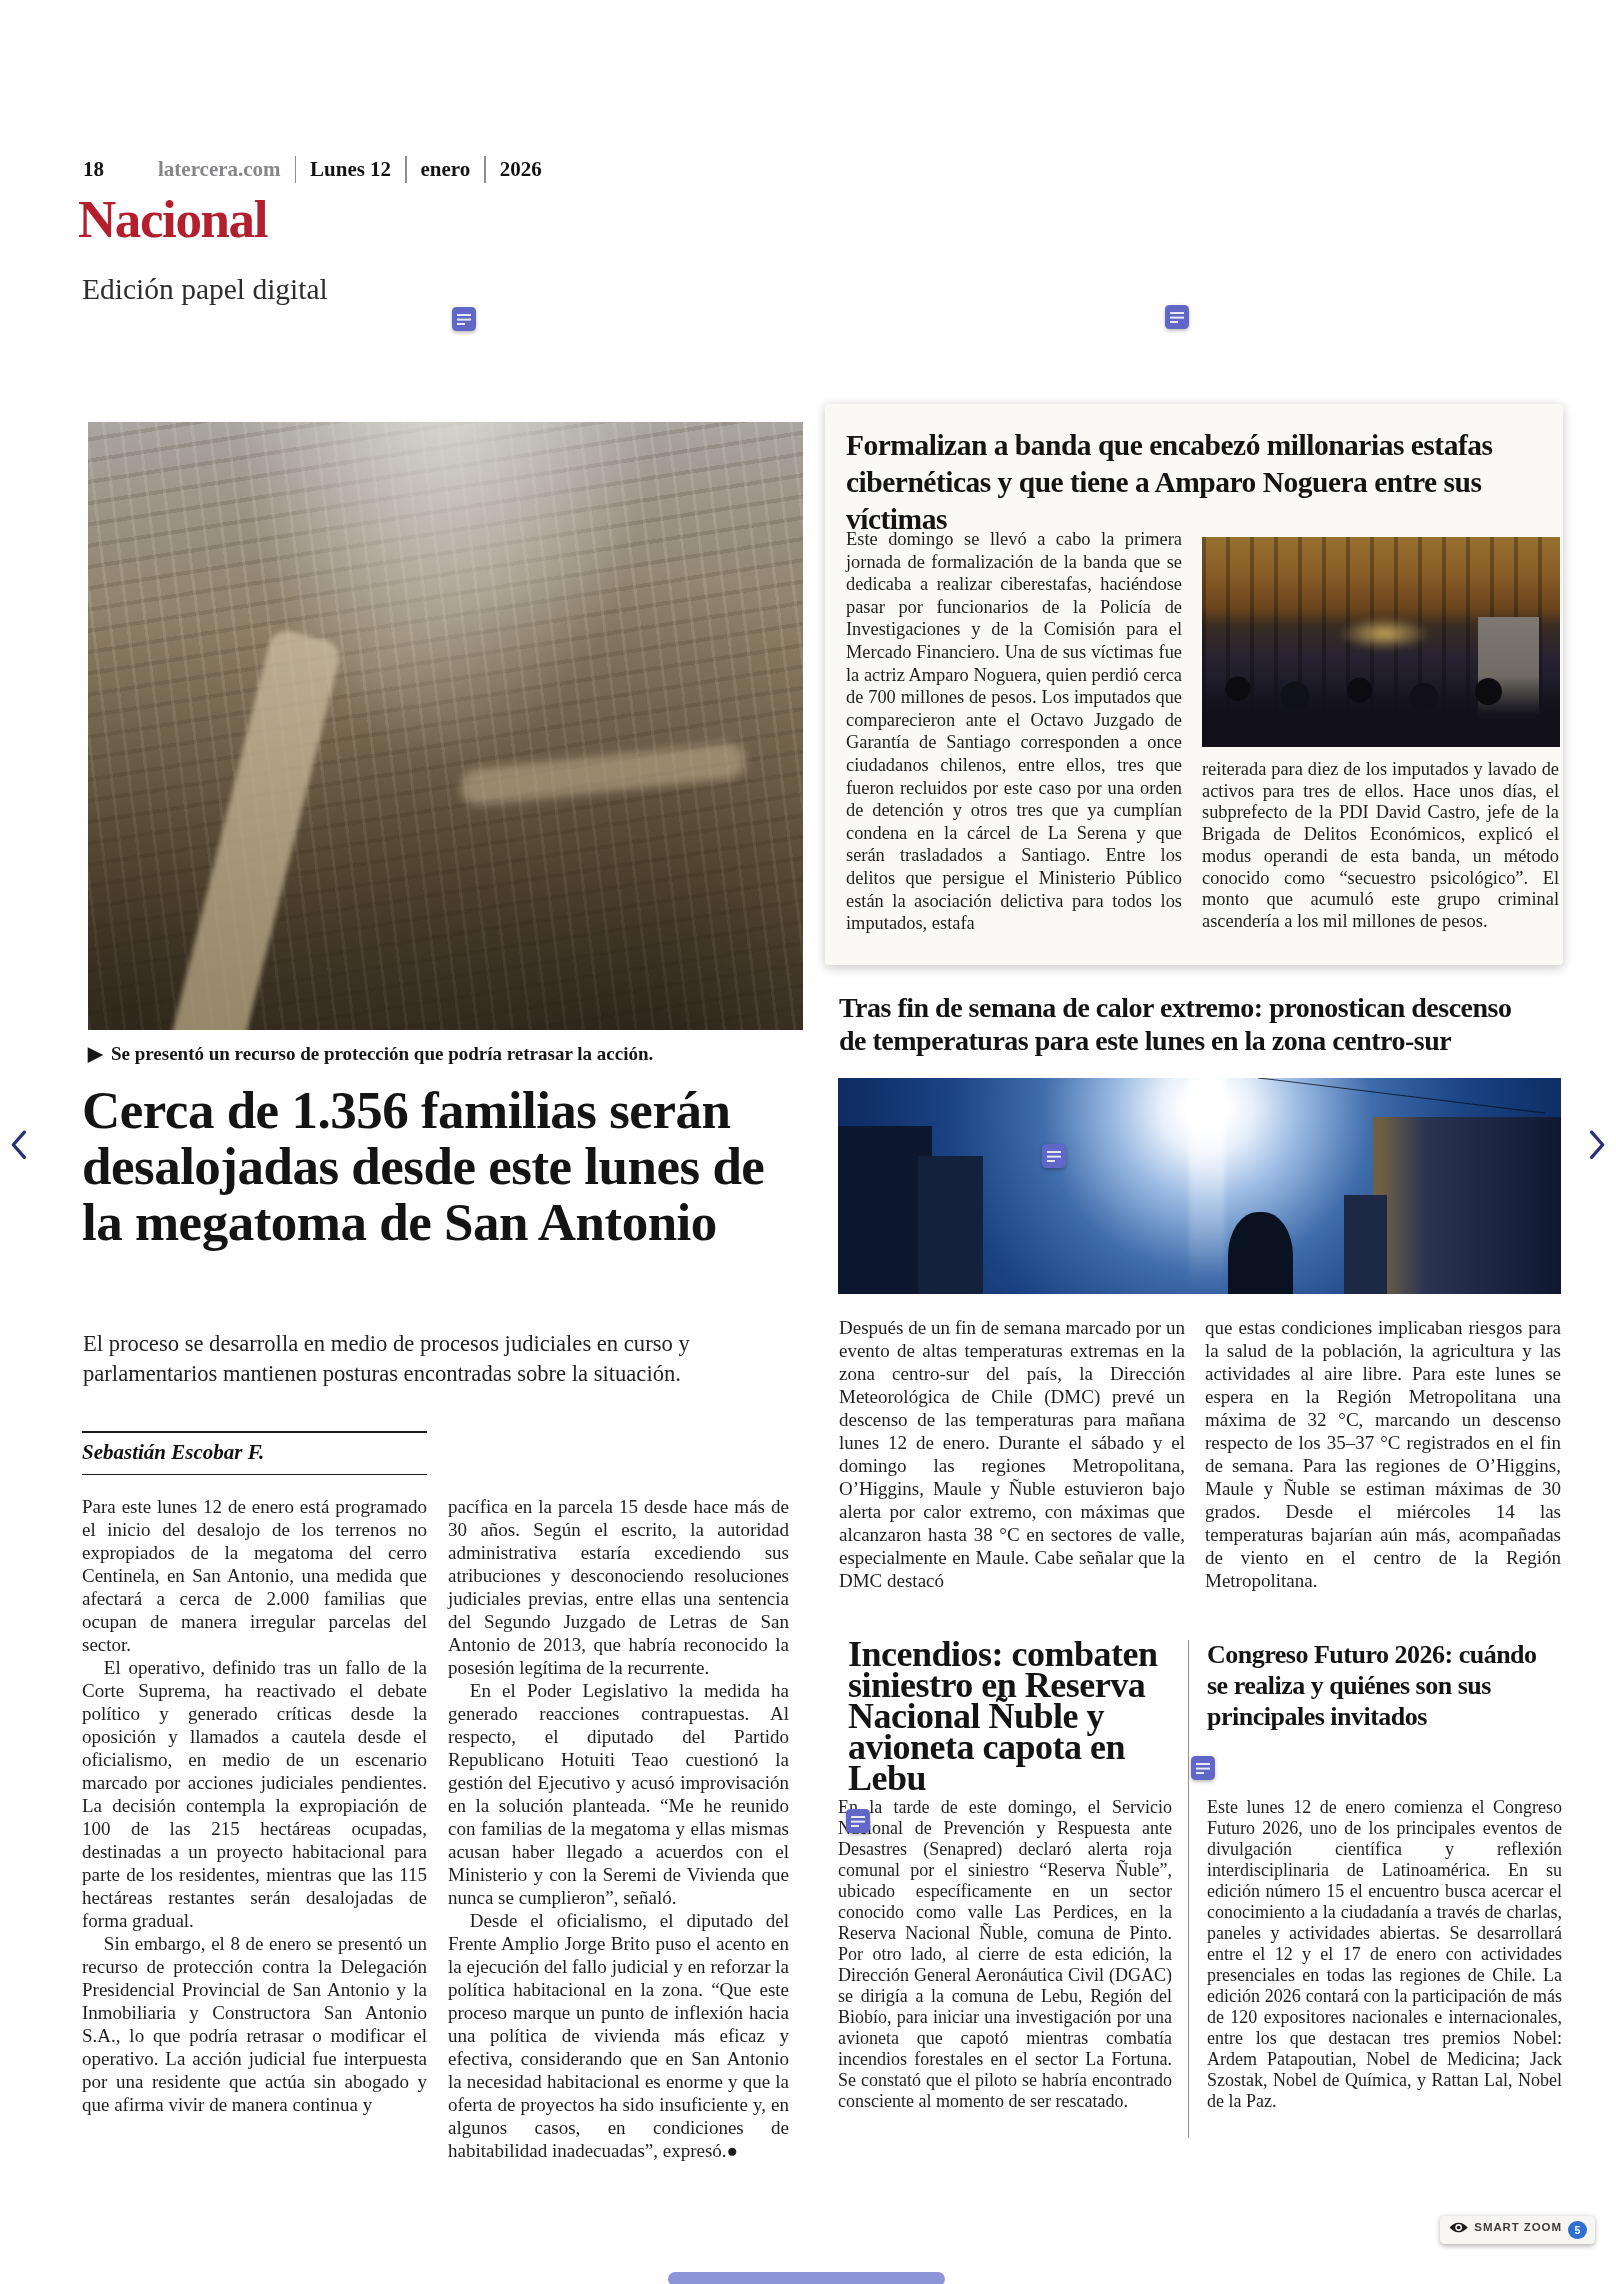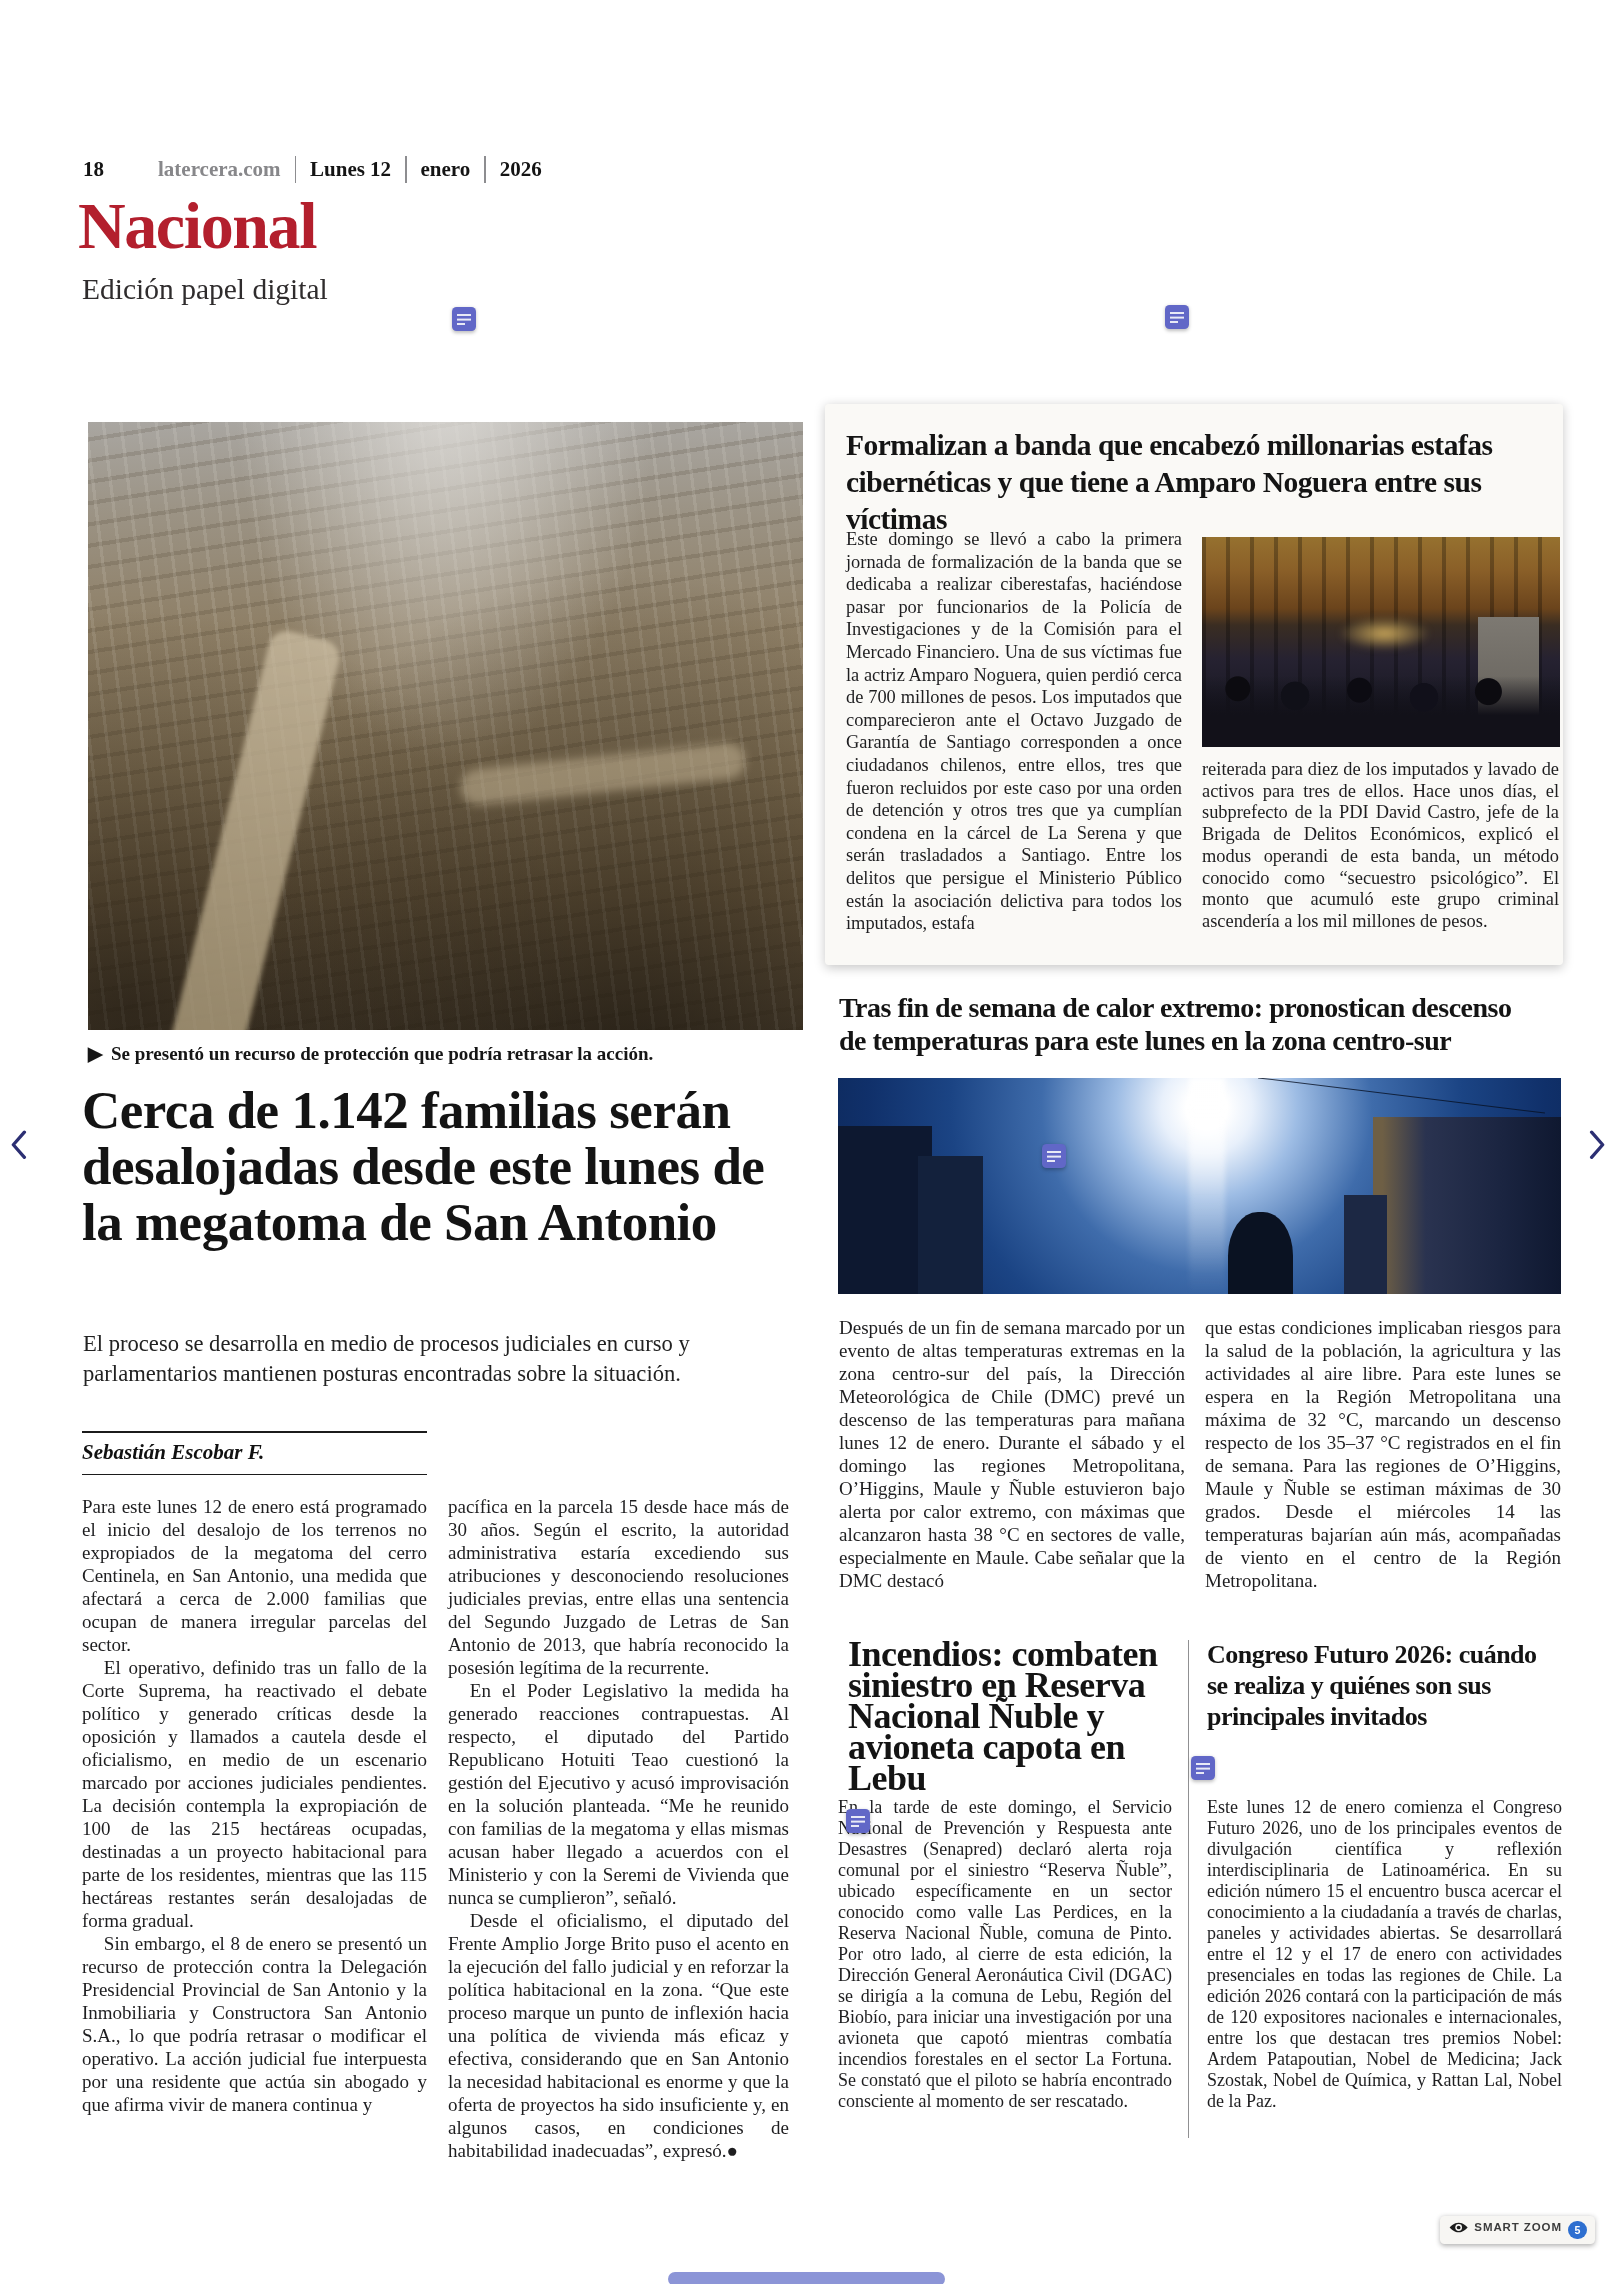--- a/index.html
+++ b/index.html
@@ -4,21 +4,21 @@
 <style>
   html,body{margin:0;padding:0;background:#9a9a9c;}
   #page{position:relative;width:1616px;height:2284px;background:#ffffff;overflow:hidden;
         font-family:"Liberation Serif", serif;color:#1d1d1f;}
   .abs{position:absolute;}
 
   
   .masthead{left:83px;top:156px;display:flex;align-items:center;font-size:21px;font-weight:bold;color:#141414;}
   .masthead .site{color:#87878a;margin-left:54px;}
   .msep{width:1.4px;height:27px;background:#8d8d90;margin:0 14px;}
-  .section-title{left:78px;top:193px;font-size:66px;font-weight:bold;color:#b31f2d;letter-spacing:-1.4px;line-height:1;}
+  .section-title{left:78px;top:193px;font-size:53px;font-weight:bold;color:#b31f2d;letter-spacing:-1.4px;line-height:1;}
   .edition{left:82px;top:275px;font-size:29.5px;color:#2f2c2d;line-height:1;}
 
   
   .headline{font-weight:bold;color:#141414;letter-spacing:-0.5px;font-family:Liberation Serif, serif;}
   .bodycol{text-align:justify;color:#1e1e20;}
   .bodycol p{margin:0;}
   .bodycol p + p{text-indent:1.15em;}
 
   
   .main-photo{left:88px;top:422px;width:715px;height:608px;overflow:hidden;
@@ -119,21 +119,21 @@
   <div class="abs section-title">Nacional</div>
   <div class="abs edition">Edición papel digital</div>
 
   <div class="abs main-photo">
     <div class="road"></div>
     <div class="road2"></div>
   </div>
   <div class="abs photo-caption">
     <span class="cap-marker">▶</span><span>Se presentó un recurso de protección que podría retrasar la acción.</span>
   </div>
-  <div class="abs headline main-headline">Cerca de 1.142 familias serán desalojadas desde este lunes de la megatoma de San Antonio</div>
+  <div class="abs headline main-headline">Cerca de 1.356 familias serán desalojadas desde este lunes de la megatoma de San Antonio</div>
   <div class="abs main-subhead">El proceso se desarrolla en medio de procesos judiciales en curso y parlamentarios mantienen posturas encontradas sobre la situación.</div>
   <div class="abs byline-box">Sebastián Escobar F.</div>
   <div class="abs bodycol main-col1">
     <p>Para este lunes 12 de enero está programado el inicio del desalojo de los terrenos no expropiados de la megatoma del cerro Centinela, en San Antonio, una medida que afectará a cerca de 2.000 familias que ocupan de manera irregular parcelas del sector.</p>
     <p>El operativo, definido tras un fallo de la Corte Suprema, ha reactivado el debate político y generado críticas desde la oposición y llamados a cautela desde el oficialismo, en medio de un escenario marcado por acciones judiciales pendientes. La decisión contempla la expropiación de 100 de las 215 hectáreas ocupadas, destinadas a un proyecto habitacional para parte de los residentes, mientras que las 115 hectáreas restantes serán desalojadas de forma gradual.</p>
     <p>Sin embargo, el 8 de enero se presentó un recurso de protección contra la Delegación Presidencial Provincial de San Antonio y la Inmobiliaria y Constructora San Antonio S.A., lo que podría retrasar o modificar el operativo. La acción judicial fue interpuesta por una residente que actúa sin abogado y que afirma vivir de manera continua y</p>
   </div>
   <div class="abs bodycol main-col2">
     <p>pacífica en la parcela 15 desde hace más de 30 años. Según el escrito, la autoridad administrativa estaría excediendo sus atribuciones y desconociendo resoluciones judiciales previas, entre ellas una sentencia del Segundo Juzgado de Letras de San Antonio de 2013, que habría reconocido la posesión legítima de la recurrente.</p>
     <p>En el Poder Legislativo la medida ha generado reacciones contrapuestas. Al respecto, el diputado del Partido Republicano Hotuiti Teao cuestionó la gestión del Ejecutivo y acusó improvisación en la solución planteada. “Me he reunido con familias de la megatoma y ellas mismas acusan haber llegado a acuerdos con el Ministerio y con la Seremi de Vivienda que nunca se cumplieron”, señaló.</p>

